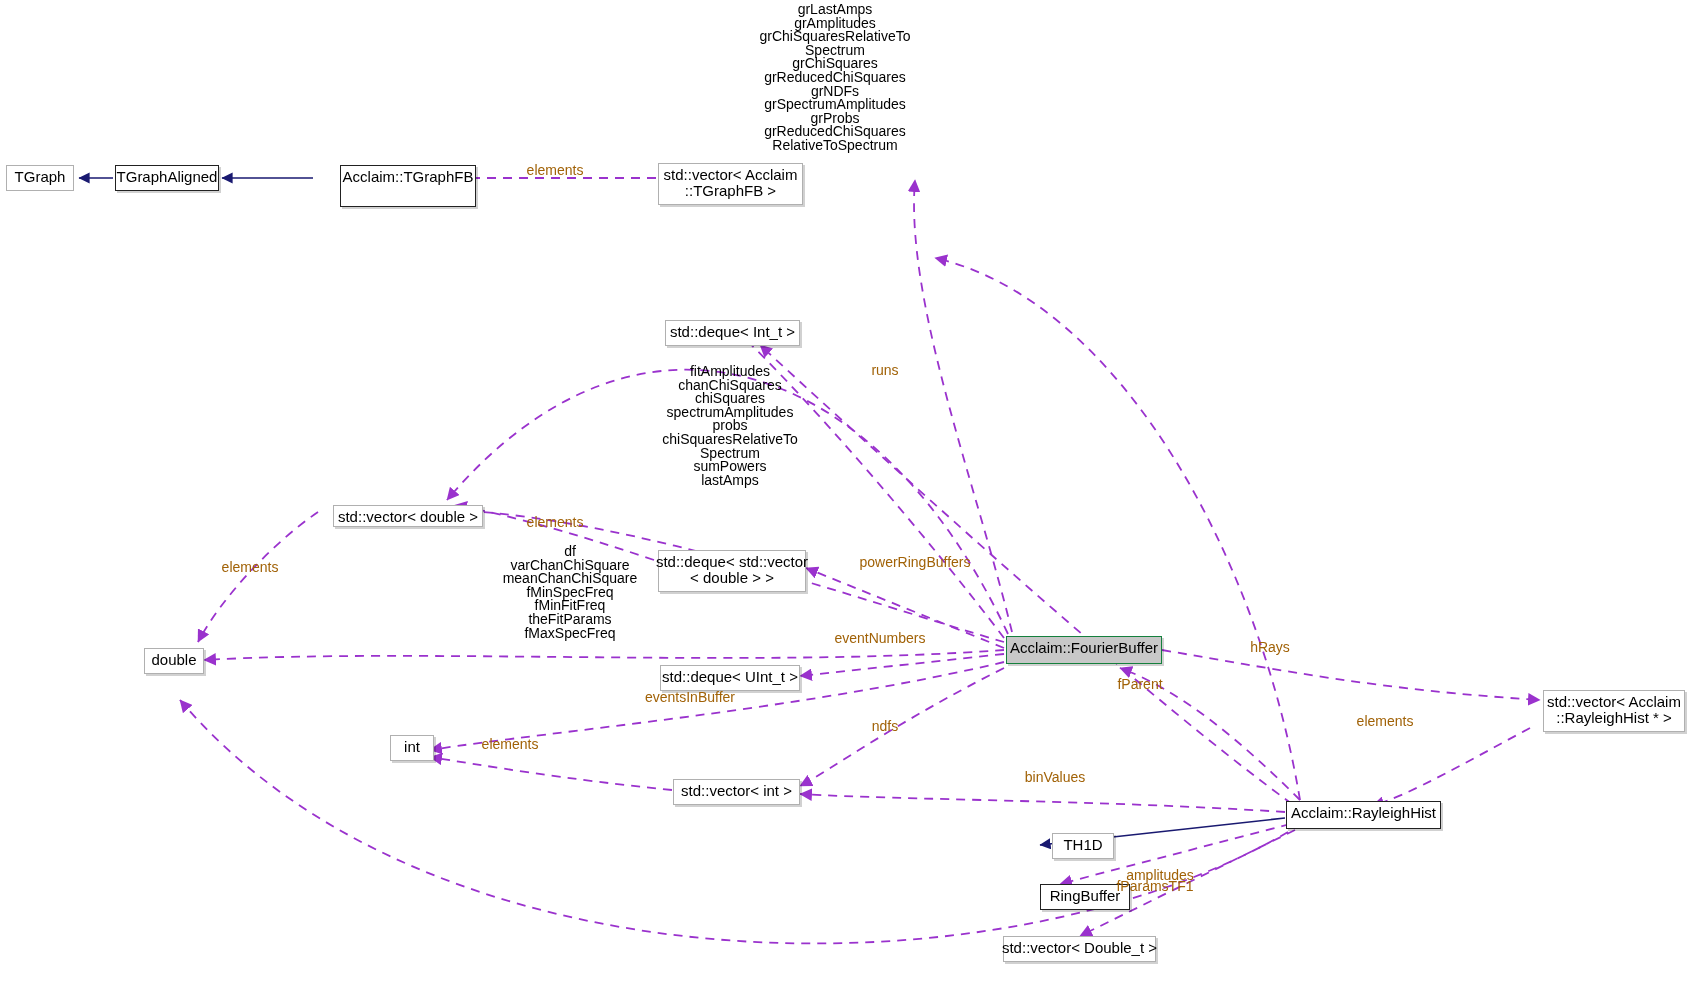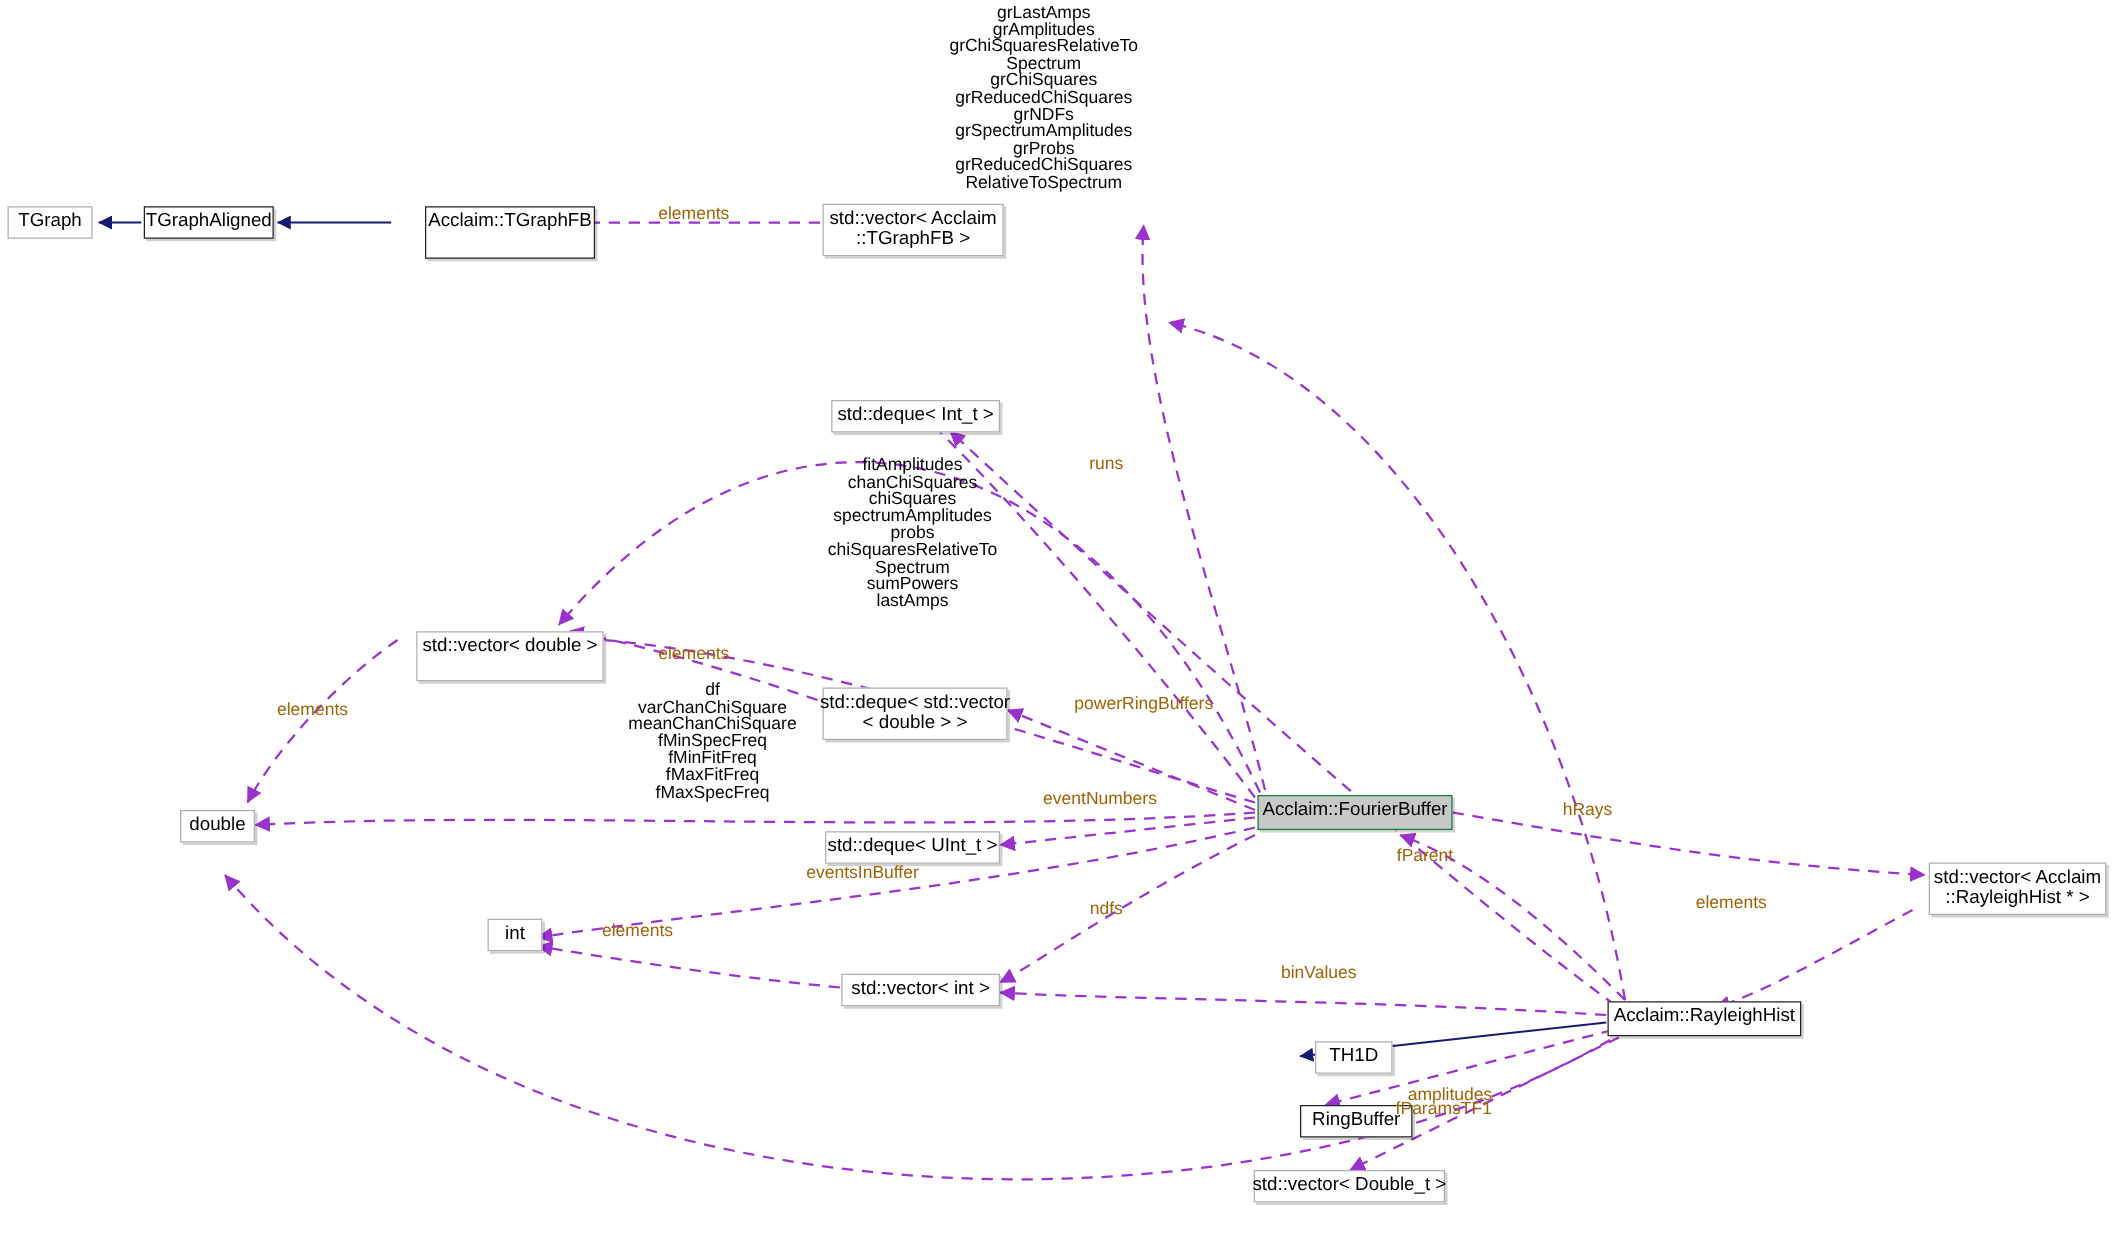--- a/index.html
+++ b/index.html
@@ -129,21 +129,21 @@
 
   <div class="node shadow" style="left:658px;top:163px;width:145px;height:42px;">
     <span>std::vector&lt; Acclaim
 ::TGraphFB &gt;</span>
   </div>
 
   <div class="node shadow" style="left:665px;top:320px;width:135px;height:26px;">
     <span>std::deque&lt; Int_t &gt;</span>
   </div>
 
-  <div class="node shadow" style="left:333px;top:505px;width:150px;height:40px;">
+  <div class="node shadow" style="left:333px;top:505px;width:150px;height:22px;">
     <span>std::vector&lt; double &gt;</span>
   </div>
 
   <div class="node shadow" style="left:658px;top:550px;width:148px;height:42px;">
     <span>std::deque&lt; std::vector
 &lt; double &gt; &gt;</span>
   </div>
 
   <div class="node shadow" style="left:144px;top:648px;width:60px;height:26px;">
     <span>double</span>
@@ -215,21 +215,21 @@
 
   <div class="elabel" style="left:500px;top:515px;width:110px;">elements</div>
 
   <div class="elabel" style="left:195px;top:560px;width:110px;">elements</div>
 
   <div class="flist" style="left:425px;top:545px;width:290px;">df
 varChanChiSquare
 meanChanChiSquare
 fMinSpecFreq
 fMinFitFreq
-fMaxFitFreq
+theFitParams
 fMaxSpecFreq</div>
 
   <div class="elabel" style="left:835px;top:555px;width:160px;">powerRingBuffers</div>
 
   <div class="elabel" style="left:810px;top:631px;width:140px;">eventNumbers</div>
 
   <div class="elabel" style="left:615px;top:690px;width:150px;">eventsInBuffer</div>
 
   <div class="elabel" style="left:455px;top:737px;width:110px;">elements</div>
 

